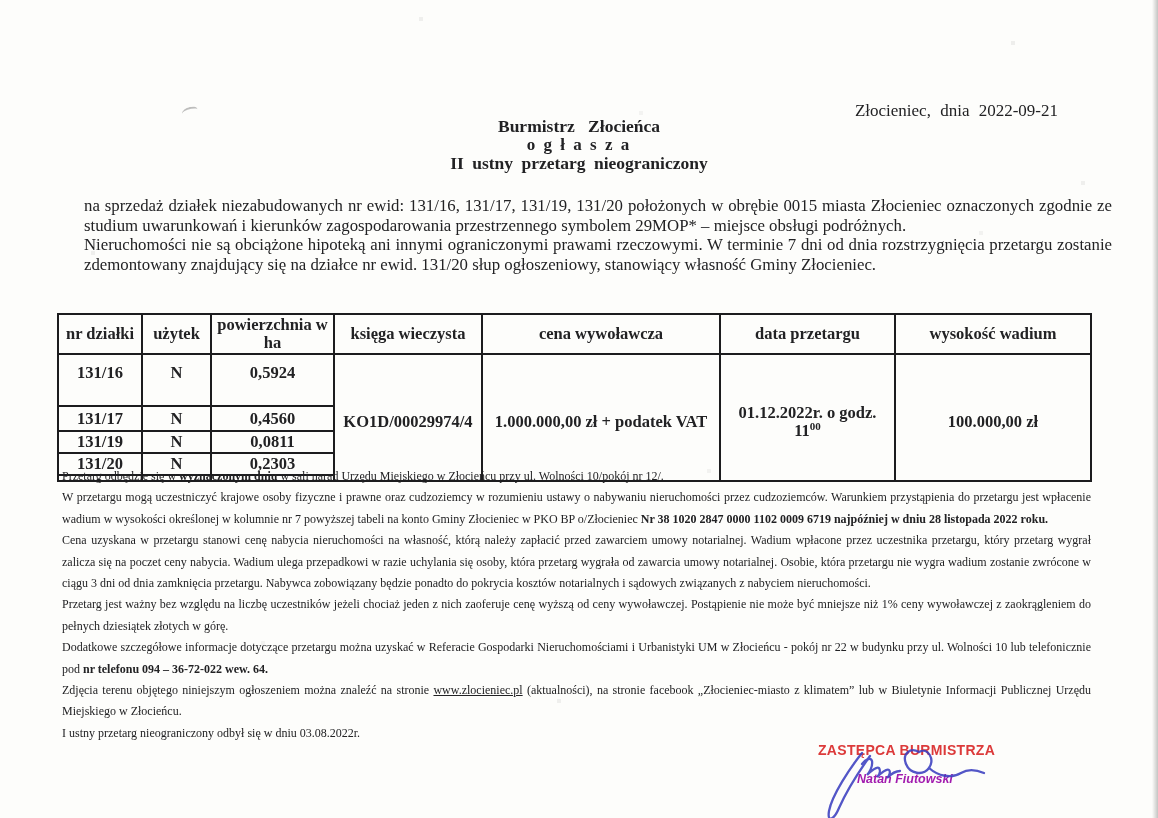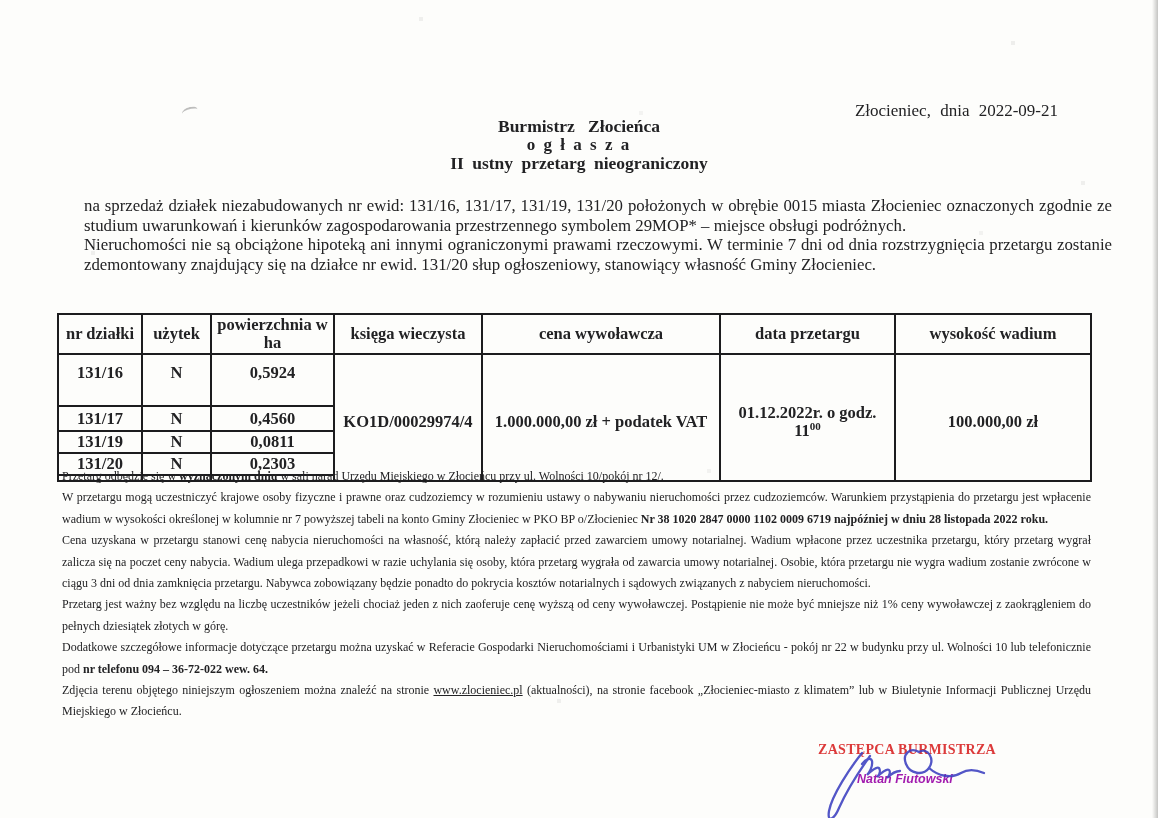--- a/index.html
+++ b/index.html
@@ -53,21 +53,21 @@
   .datecell-l1{display:block;}
   .datecell-l2{display:block;}
   .datecell-l2 sup{font-size:11px;vertical-align:super;line-height:0;}
 
   .body2{position:absolute;top:466px;left:62px;width:1029px;
     font-size:12px;line-height:21.4px;text-align:justify;}
   .body2 p{margin:0;}
   .doc-link{text-decoration:underline;}
 
   .stamp-title{position:absolute;left:818px;top:742px;color:#dc3a3a;
-    font-family:Liberation Serif, serif;font-weight:bold;font-size:14px;
+    font-family:Liberation Sans, sans-serif;font-weight:bold;font-size:14px;
     letter-spacing:0.3px;white-space:nowrap;}
   .stamp-name{position:absolute;left:857px;top:772px;color:#a21caf;
     font-family:"Liberation Sans",sans-serif;font-weight:bold;font-style:italic;
     font-size:12.5px;white-space:nowrap;}
   .signature-svg{position:absolute;left:800px;top:740px;width:200px;height:78px;}
 </style>
 </head>
 <body>
 
 <div class="page">
@@ -144,20 +144,21 @@
   </tbody>
     </table>
 
   <div class="body2">
     <p><span>Przetarg odbędzie się w </span><b>wyznaczonym dniu</b><span> w sali narad Urzędu Miejskiego w Złocieńcu przy ul. Wolności 10/pokój nr 12/.</span></p>
     <p><span>W przetargu mogą uczestniczyć krajowe osoby fizyczne i prawne oraz cudzoziemcy w rozumieniu ustawy o nabywaniu nieruchomości przez cudzoziemców. Warunkiem przystąpienia do przetargu jest wpłacenie wadium w wysokości określonej w kolumnie nr 7 powyższej tabeli na konto Gminy Złocieniec w PKO BP o/Złocieniec </span><b>Nr 38 1020 2847 0000 1102 0009 6719 najpóźniej w dniu 28 listopada 2022 roku.</b></p>
     <p>Cena uzyskana w przetargu stanowi cenę nabycia nieruchomości na własność, którą należy zapłacić przed zawarciem umowy notarialnej. Wadium wpłacone przez uczestnika przetargu, który przetarg wygrał zalicza się na poczet ceny nabycia. Wadium ulega przepadkowi w razie uchylania się osoby, która przetarg wygrała od zawarcia umowy notarialnej. Osobie, która przetargu nie wygra wadium zostanie zwrócone w ciągu 3 dni od dnia zamknięcia przetargu. Nabywca zobowiązany będzie ponadto do pokrycia kosztów notarialnych i sądowych związanych z nabyciem nieruchomości.</p>
     <p>Przetarg jest ważny bez względu na liczbę uczestników jeżeli chociaż jeden z nich zaoferuje cenę wyższą od ceny wywoławczej. Postąpienie nie może być mniejsze niż 1% ceny wywoławczej z zaokrągleniem do pełnych dziesiątek złotych w górę.</p>
     <p><span>Dodatkowe szczegółowe informacje dotyczące przetargu można uzyskać w Referacie Gospodarki Nieruchomościami i Urbanistyki UM  w Złocieńcu - pokój nr 22 w budynku przy ul. Wolności 10 lub telefonicznie pod </span><b>nr telefonu  094 – 36-72-022 wew. 64.</b></p>
     <p><span>Zdjęcia terenu objętego niniejszym ogłoszeniem można znaleźć na stronie </span><span class="doc-link">www.zlocieniec.pl</span><span> (aktualności), na stronie facebook „Złocieniec-miasto z klimatem” lub w Biuletynie Informacji Publicznej Urzędu Miejskiego w Złocieńcu.</span></p>
+    <p>I ustny przetarg nieograniczony odbył się w dniu 03.08.2022r.</p>
   </div>
 
   <div class="stamp-title">ZASTĘPCA BURMISTRZA</div>
   <div class="stamp-name">Natan Fiutowski</div>
 
   <svg class="signature-svg" viewBox="0 0 200 78" xmlns="http://www.w3.org/2000/svg">
     <g fill="none" stroke="#3c40c0" stroke-width="2.3" stroke-linecap="round" opacity="0.88">
       <path d="M70,16 C60,30 47,50 39,68 C34,80 27,83 29,71 C32,55 50,28 62,13"></path>
       <path d="M62,24 C66,19 71,17 72,21 C73,27 69,33 67,35 C71,31 77,26 79,28 C81,31 79,35 77,37 C81,33 87,28 89,30 C91,32 89,36 87,38 C91,34 96,31 100,31"></path>
       <path d="M119,12 C110,7 102,14 106,24 C110,34 123,36 129,28 C135,19 128,7 119,12"></path>

